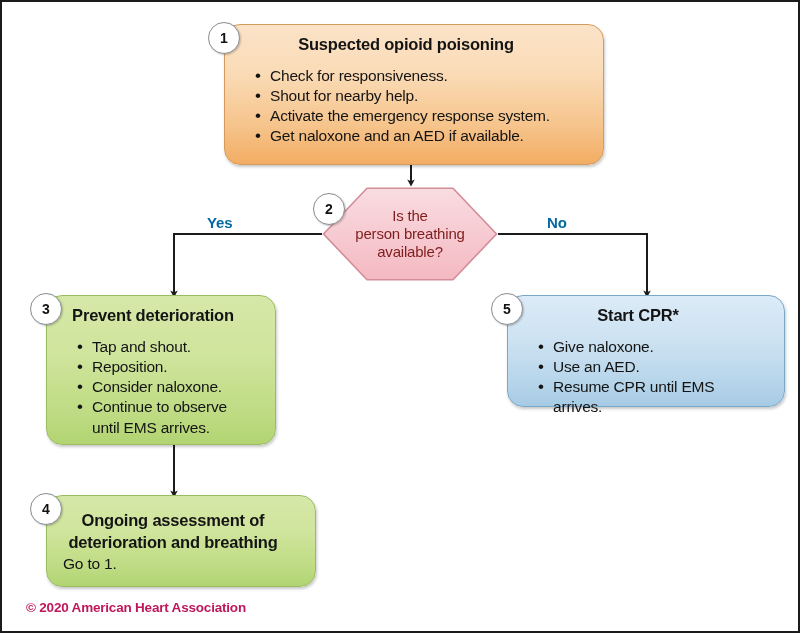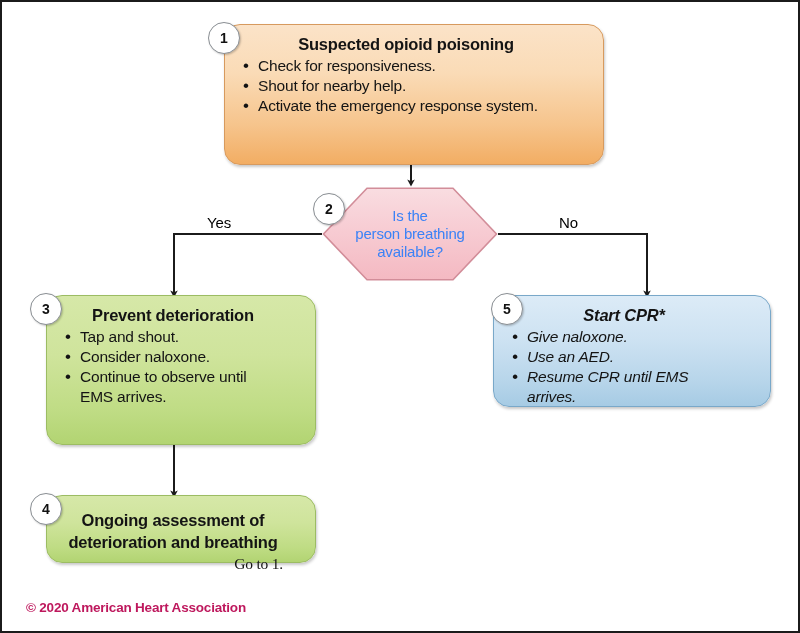--- a/index.html
+++ b/index.html
@@ -51,47 +51,46 @@
   }
   .node h3 {
     margin: 0 0 2px 0;
     text-align: center;
     font-size: 16.5px;
     font-weight: bold;
     color: #141414;
     letter-spacing: -0.2px;
   }
   .node ul {
-    margin: 0;
+    margin: 12px;
     padding: 0;
     list-style: none;
   }
   .node ul li {
     position: relative;
     font-size: 15.5px;
     line-height: 1.30;
     color: #141414;
     padding-left: 17px;
     letter-spacing: -0.2px;
   }
   .node ul li::before {
     content: "\2022";
     position: absolute;
     left: 2px;
     top: -1px;
     font-size: 17px;
     line-height: 1.30;
   }
   .node .centerline {
-    text-align: right;
+    text-align: left;
     font-size: 15.5px;
     line-height: 1.30;
     color: #141414;
     letter-spacing: -0.2px;
-    font-family: Liberation Serif, serif;
   }
   .node h3.multiline {
     line-height: 1.22;
   }
   
   #hex {
     position: absolute;
     left: 320px;
     top: 185px;
     width: 176px;
@@ -100,21 +99,21 @@
   #hex .hexlabel {
     position: absolute;
     left: 0; top: 0;
     width: 176px; height: 94px;
     display: flex;
     flex-direction: column;
     align-items: center;
     justify-content: center;
     font-size: 15px;
     line-height: 1.22;
-    color: #3b82f6;
+    color: #7f1d1d;
     text-align: right;
     letter-spacing: -0.2px;
   }
   
   .badge {
     position: absolute;
     width: 30px;
     height: 30px;
     border-radius: 50%;
     background: #ffffff;
@@ -125,22 +124,22 @@
     justify-content: center;
     font-size: 14px;
     font-weight: bold;
     color: #111111;
     z-index: 6;
   }
   
   .branch-label {
     position: absolute;
     font-size: 15px;
-    font-weight: normal;
-    color: #000000;
+    font-weight: bold;
+    color: #0369a1;
     letter-spacing: -0.1px;
   }
   
   #copyright {
     position: absolute;
     left: 24px;
     top: 598px;
     font-size: 13.5px;
     font-weight: bold;
     color: #be185d;
@@ -168,20 +167,21 @@
     <line x1="172" y1="443" x2="172" y2="492" stroke="#1b1b1b" stroke-width="2" marker-end="url(#arrowhead)"></line>
   </svg>
 
   <div class="node orange" id="box1" style="left:222px; top:22px; width:380px; height:141px;">
     <div class="node-inner">
       <h3>Suspected opioid poisoning</h3>
       <ul>
         <li>Check for responsiveness.</li>
         <li>Shout for nearby help.</li>
         <li>Activate the emergency response system.</li>
+        <li>Get naloxone and an AED if available.</li>
       </ul>
     </div>
   </div>
   <div class="badge" style="left:206px; top:20px;">1</div>
 
   <div id="hex">
     <svg viewBox="0 0 176 94" width="176" height="94">
       <defs>
         <linearGradient id="pinkgrad" x1="0" y1="0" x2="0" y2="1">
           <stop offset="0%" stop-color="#f9dde1"></stop>
@@ -193,44 +193,45 @@
     </svg>
     <div class="hexlabel">
       <span>Is the</span>
       <span>person breathing</span>
       <span>available?</span>
     </div>
   </div>
   <div class="badge" style="left:311px; top:191px;">2</div>
 
   <div class="branch-label" style="left:205px; top:212px;">Yes</div>
-  <div class="branch-label" style="left:545px; top:212px;margin-left:12px;">No</div>
-
-  <div class="node green" id="box3" style="left:44px; top:293px; width:270px; height:150px;">
+  <div class="branch-label" style="left:545px; top:212px;">No</div>
+
+  <div class="node green" id="box3" style="left:44px; top:293px; width:230px; height:150px;">
     <div class="node-inner">
       <h3>Prevent deterioration</h3>
       <ul>
         <li>Tap and shout.</li>
+        <li>Reposition.</li>
         <li>Consider naloxone.</li>
         <li>Continue to observe until EMS arrives.</li>
       </ul>
     </div>
   </div>
   <div class="badge" style="left:28px; top:291px;">3</div>
 
-  <div class="node green" id="box4" style="left:44px; top:493px; width:270px; height:68px;">
+  <div class="node green" id="box4" style="left:44px; top:493px; width:270px; height:92px;">
     <div class="node-inner" style="padding-top:14px;">
       <h3 class="multiline">Ongoing assessment of</h3>
       <h3 class="multiline">deterioration and breathing</h3>
       <div class="centerline">Go to 1.</div>
     </div>
   </div>
   <div class="badge" style="left:28px; top:491px;">4</div>
 
-  <div class="node blue" id="box5" style="left:491px; top:293px; width:278px; height:112px;font-style:italic;">
+  <div class="node blue" id="box5" style="left:505px; top:293px; width:278px; height:112px;">
     <div class="node-inner">
       <h3>Start CPR*</h3>
       <ul>
         <li>Give naloxone.</li>
         <li>Use an AED.</li>
         <li>Resume CPR until EMS arrives.</li>
       </ul>
     </div>
   </div>
   <div class="badge" style="left:489px; top:291px;">5</div>

